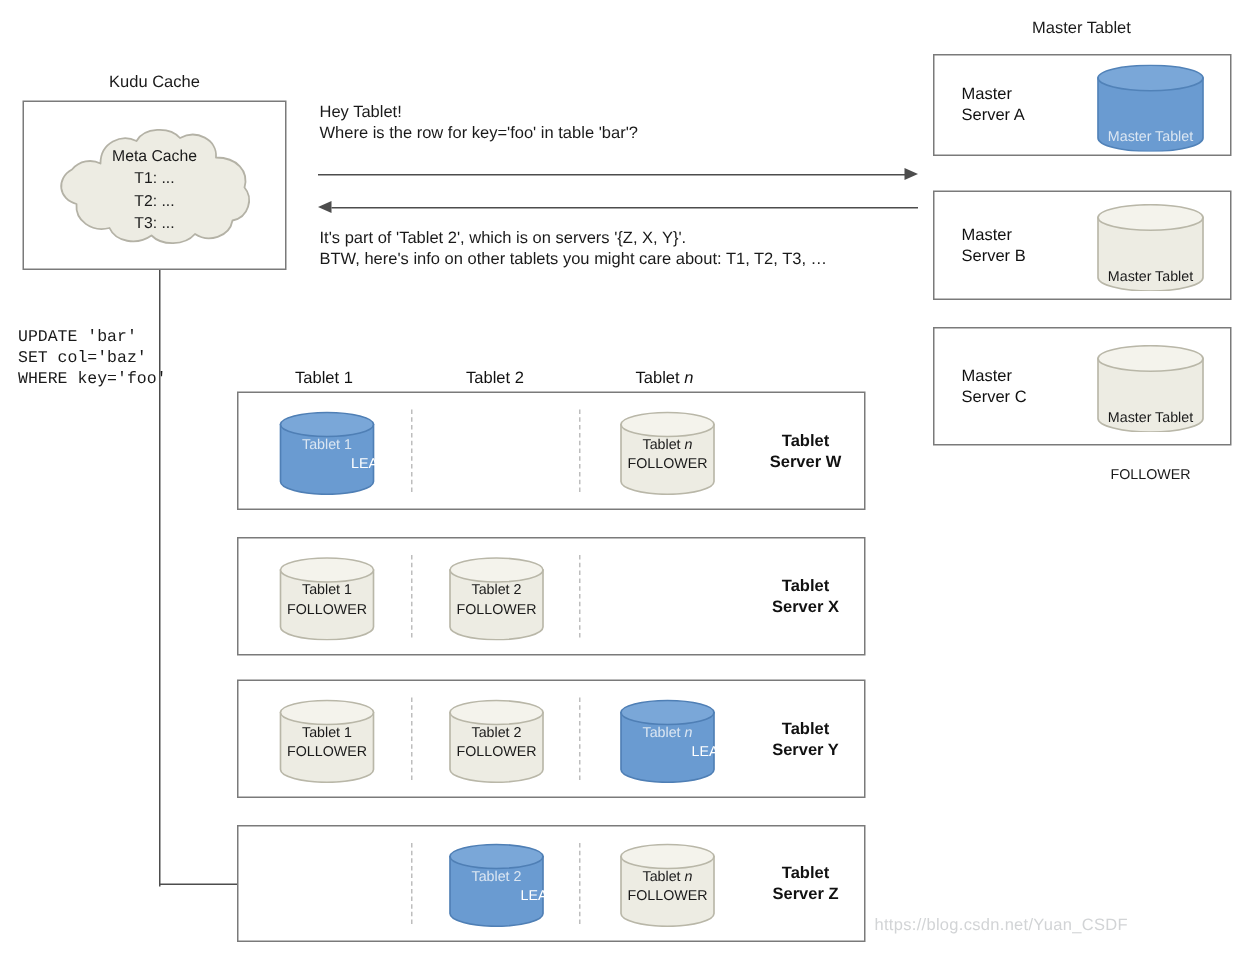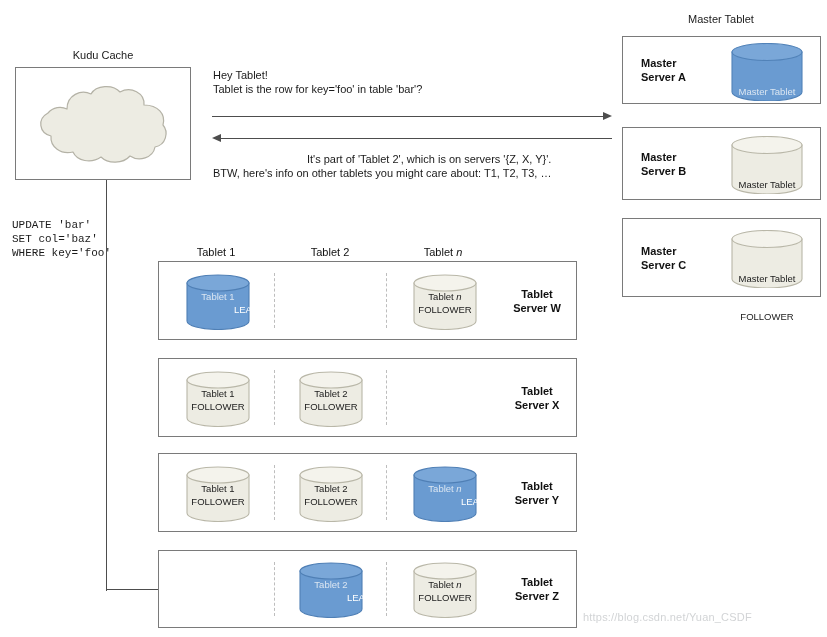--- a/index.html
+++ b/index.html
@@ -27,35 +27,35 @@
   .cloud-text .ct-title{display:block;}
   .cloud-text .ct-row{display:block;}
 
   
   .ln{position:absolute;background:#4d4d4d;}
   .lnv{width:1.4px;}
   .lnh{height:1.4px;}
 
   
   #msg-up{left:213px;top:68px;}
-  #msg-down{left:213px;top:152px;text-align:right;}
+  #msg-down{left:213px;top:152px;}
 
   
   .arrow-line{position:absolute;height:1.3px;background:#4d4d4d;}
   .arrow-head{position:absolute;width:0;height:0;}
   .arrow-head.right{border-top:4.5px solid transparent;border-bottom:4.5px solid transparent;border-left:9px solid #4d4d4d;}
   .arrow-head.left{border-top:4.5px solid transparent;border-bottom:4.5px solid transparent;border-right:9px solid #4d4d4d;}
 
   
   #sql-text{left:12px;top:218px;font-family:Liberation Mono, monospace;}
 
   
   #master-title{left:617px;top:12px;width:208px;text-align:center;font-size:11px;}
   .mbox{position:absolute;border:1.4px solid #7a7a7a;background:#fff;box-sizing:border-box;left:622px;width:199px;}
-  .mbox .mname{position:absolute;left:18px;top:50%;transform:translateY(-50%);font-size:11px;font-weight:bold;line-height:14px;white-space:pre;}
+  .mbox .mname{position:absolute;left:18px;top:50%;transform:translateY(-50%);font-size:11px;font-weight:normal;line-height:14px;white-space:pre;}
 
   
   .tsbox{position:absolute;border:1.4px solid #7a7a7a;background:#fff;box-sizing:border-box;left:158px;width:419px;}
   .tsname{position:absolute;top:50%;transform:translateY(-50%);font-size:11px;font-weight:bold;line-height:14px;white-space:pre;text-align:center;width:90px;left:492px;}
 
   .dash{position:absolute;width:0;border-left:1.3px dashed #bdbdbd;}
 
   .col-head{position:absolute;font-size:11px;text-align:center;width:90px;}
 
   
@@ -81,32 +81,38 @@
 <div class="abs lbl" id="kudu-title">Kudu Cache</div>
 <div class="abs" id="kudu-box"></div>
 
 <div class="cloud">
   <svg width="140" height="84" viewBox="0 0 140 84">
     <path d="M34,26 C34,12 48,6 58,11 C63,2 80,1 87,9 C98,3 112,10 111,22
              C125,22 133,31 130,42 C136,49 133,62 122,64 C120,75 106,79 97,73
              C90,81 75,81 68,74 C58,81 44,78 40,69 C28,72 17,64 18,53
              C6,50 4,36 15,30 C20,24 28,23 34,26 Z" fill="#edece3" stroke="#b4b2a6" stroke-width="1.2" stroke-linejoin="round"></path>
   </svg>
+  <div class="cloud-text">
+    <span class="ct-title">Meta Cache</span>
+    <span class="ct-row">T1: ...</span>
+    <span class="ct-row">T2: ...</span>
+    <span class="ct-row">T3: ...</span>
+  </div>
 </div>
 
 <div class="abs lbl" id="sql-text"><span>UPDATE 'bar'</span>
 <span>SET col='baz'</span>
 <span>WHERE key='foo'</span></div>
 
 <div class="ln lnv" style="left:106px;top:180px;height:411px;"></div>
 <div class="ln lnh" style="left:106px;top:589px;width:194px;"></div>
 <div class="arrow-head right" style="left:298px;top:585px;"></div>
 
 <div class="abs lbl" id="msg-up"><span>Hey Tablet!</span>
-<span>Tablet is the row for key='foo' in table 'bar'?</span></div>
+<span>Where is the row for key='foo' in table 'bar'?</span></div>
 
 <div class="arrow-line" style="left:212px;top:116px;width:392px;"></div>
 <div class="arrow-head right" style="left:603px;top:112px;"></div>
 
 <div class="arrow-line" style="left:221px;top:138px;width:391px;"></div>
 <div class="arrow-head left" style="left:212px;top:134px;"></div>
 
 <div class="abs lbl" id="msg-down"><span>It's part of 'Tablet 2', which is on servers '{Z, X, Y}'.</span>
 <span>BTW, here's info on other tablets you might care about: T1, T2, T3, …</span></div>
 

